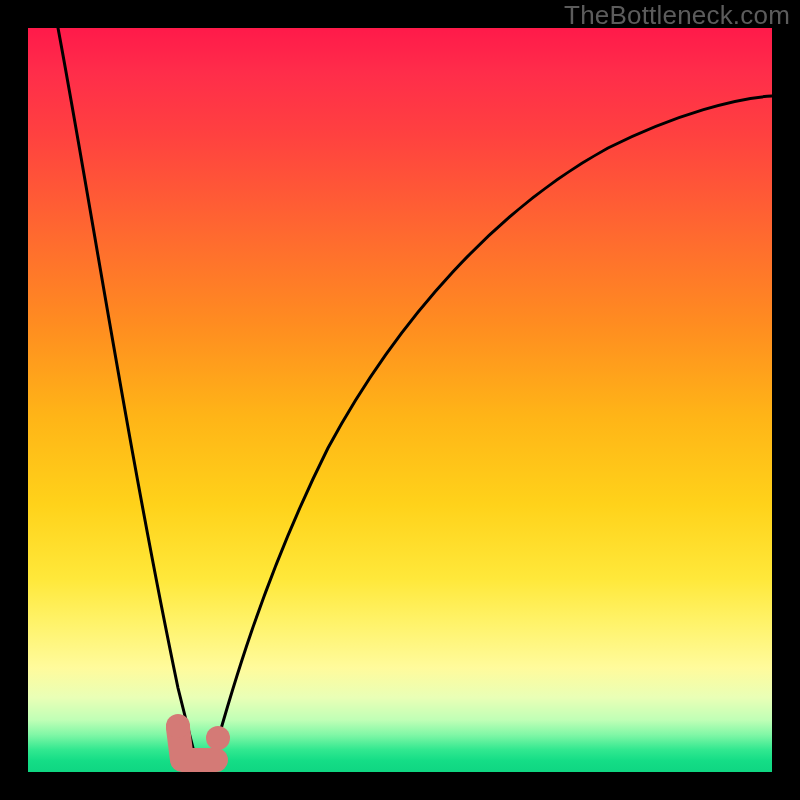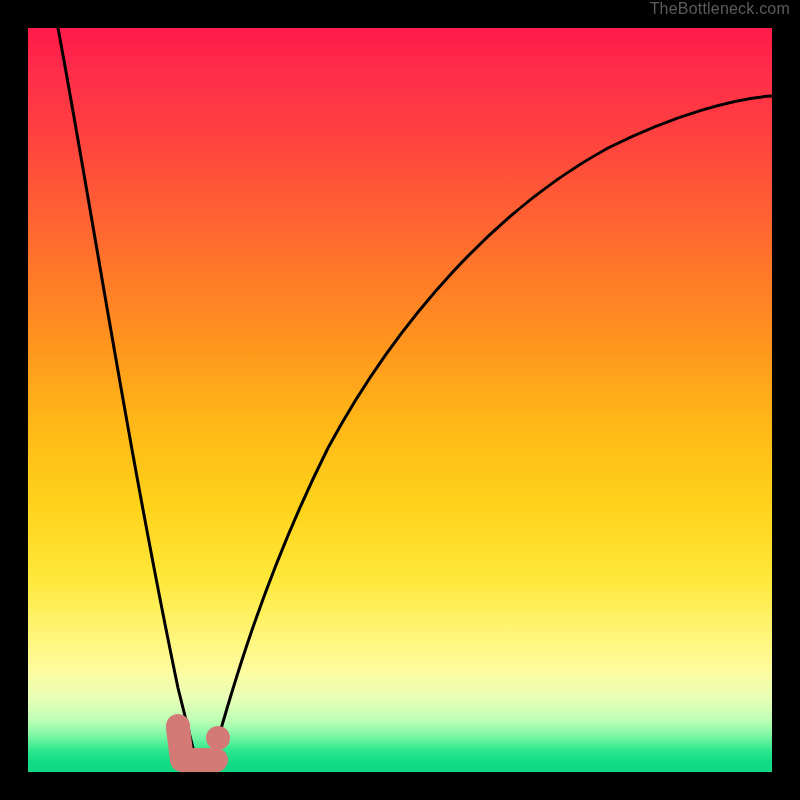--- a/index.html
+++ b/index.html
@@ -67,21 +67,21 @@
     stroke-linejoin: round;
   }
   .dot {
     fill: #d47a76;
   }
   .watermark {
     position: absolute;
     top: 0;
     right: 10px;
     font-family: Arial, Helvetica, sans-serif;
-    font-size: 16px;
+    font-size: 26px;
     color: #5c5c5c;
     letter-spacing: 0.2px;
   }
 </style>
 </head>
 <body>
 
 <div class="frame">
   <div class="plot">
     <div class="gradient"></div>

